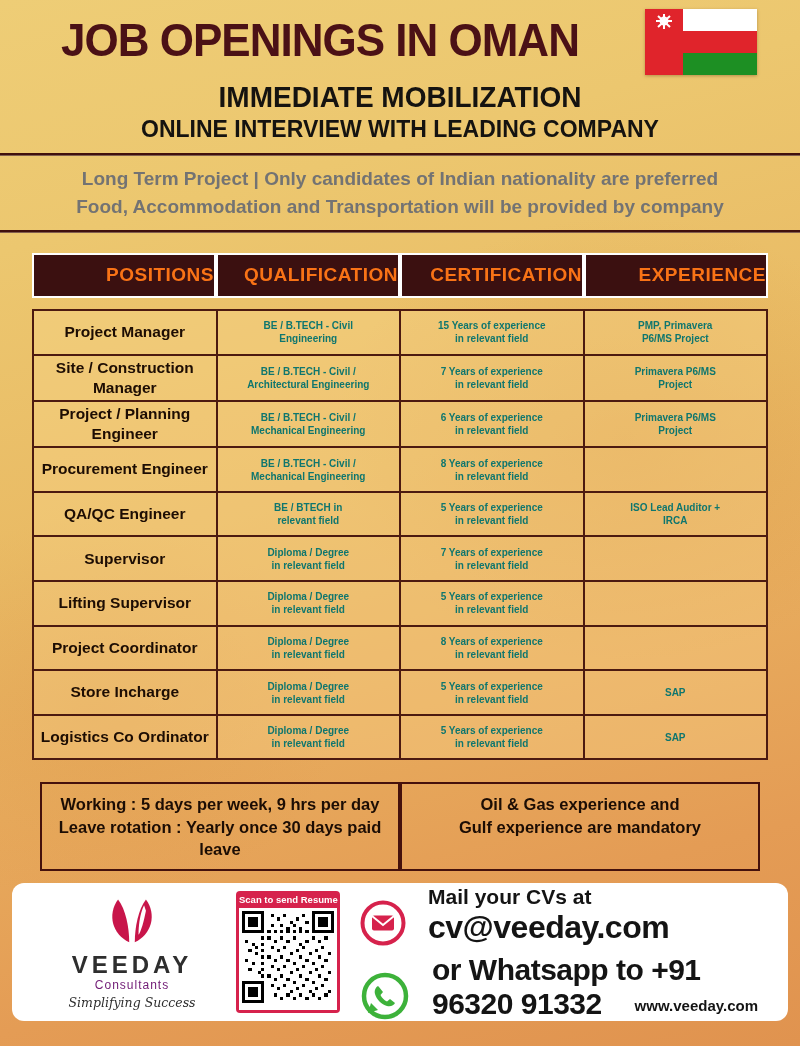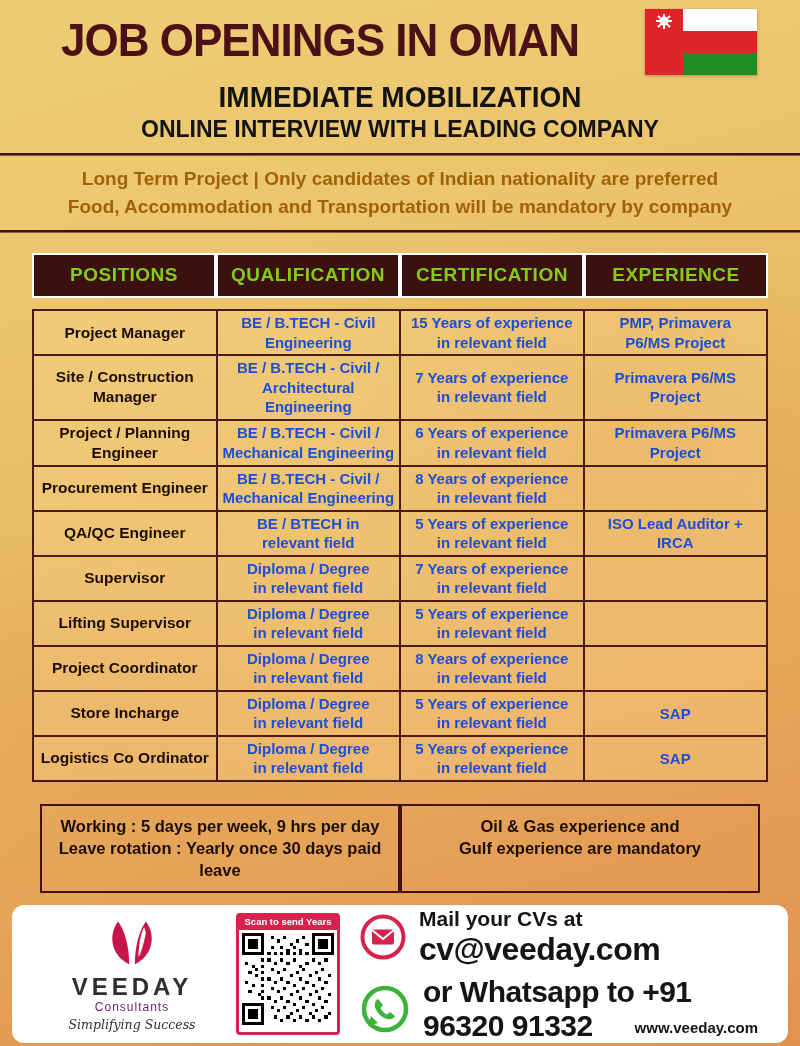--- a/index.html
+++ b/index.html
@@ -25,38 +25,38 @@
   }
   .flag { position:absolute; right:43px; top:9px; width:112px; height:66px; box-shadow:0 1px 3px rgba(80,40,0,.35); }
 
   .subtitle1 { text-align:center; font-size:28px; font-weight:700; color:#151310; margin-top:4px; letter-spacing:0; transform:scaleY(1.05); }
   .subtitle2 { text-align:center; font-size:23px; font-weight:700; color:#151310; margin-top:2px; transform:scaleY(1.05); }
 
   .divider { height:3px; background:#40100d; border-bottom:1px solid rgba(255,240,200,.35); }
   .div-top { margin-top:10px; }
 
   .info-strip { padding:9px 20px 10px; text-align:center; }
-  .info-line { font-size:19px; font-weight:700; color:#a16207; line-height:1.45; }
+  .info-line { font-size:19px; font-weight:700; color:#737373; line-height:1.45; }
 
   
   .thead {
     margin:20px 32px 0; display:flex; gap:4px;
     background:#fff; border:2px solid #fff;
   }
   .th {
-    flex:1; background:#3b1010; color:#84cc16; text-align:center;
+    flex:1; background:#3b1010; color:#f97316; text-align:right;
     font-size:19px; font-weight:700; padding:9px 0 10px; letter-spacing:.5px;
   }
 
   
   table.jobs { margin:11px 32px 0; width:736px; border-collapse:collapse; table-layout:fixed; }
   table.jobs td {
     border:2px solid #4c1a10; background:rgba(252,219,147,.33);
     text-align:center; vertical-align:middle;
-    font-weight:700; font-size:15px; color:#1d4ed8;
+    font-weight:700; font-size:10px; color:#0f766e;
     white-space:pre-line; height:44.6px; line-height:1.3; padding:2px 4px;
   }
   table.jobs td.pos { font-size:15.5px; color:#1d0d03; }
 
   
   .notes { margin:22px 40px 0; display:flex; justify-content:space-between; }
   .note-box {
     border:2.5px solid #45110c; padding:9px 12px; text-align:center;
     font-weight:700; font-size:16.5px; color:#1c0d04; white-space:pre-line; line-height:1.35;
     flex:1;
@@ -70,21 +70,21 @@
   .logo-block { width:196px; text-align:center; }
   .logo-name { font-size:24px; font-weight:700; color:#2e2e2e; letter-spacing:4px; margin-top:1px; }
   .logo-sub { font-size:12px; color:#701a75; letter-spacing:1px; margin-top:-1px; }
   .logo-tagline { font-family:"DejaVu Serif", serif; font-style:italic; font-size:12.5px; color:#2e2e2e; margin-top:3px; }
 
   .qr-block { width:104px; background:#d6224c; border-radius:4px; padding:0 3px 3px; margin-left:6px; }
   .qr-label { font-size:9.5px; font-weight:700; color:#fff; text-align:center; padding:3px 0 3px; white-space:nowrap; }
   .qr-white { background:#fff; padding:3px; }
 
   .contact-block { flex:1; padding-left:20px; padding-top:2px; }
-  .contact-row { display:flex; align-items:center; gap:13px; }
+  .contact-row { display:flex; align-items:flex-end; gap:22px; }
   .contact-row + .contact-row { margin-top:7px; }
   .c-icon { flex:0 0 auto; }
   .mail-prefix { font-size:21px; font-weight:700; color:#141414; }
   .mail-value  { font-size:32px; font-weight:700; color:#141414; letter-spacing:-.5px; }
   .wa-text { font-size:30px; font-weight:700; color:#141414; letter-spacing:-.5px; }
   .website { position:absolute; right:30px; bottom:7px; font-size:15px; font-weight:700; color:#141414; }
 </style>
 </head>
 <body>
 
@@ -104,21 +104,21 @@
         <circle cx="19" cy="12" r="3.5"></circle>
       </g>
     </svg>
   </div>
   <div class="subtitle1">IMMEDIATE MOBILIZATION</div>
   <div class="subtitle2">ONLINE INTERVIEW WITH LEADING COMPANY</div>
 
   <div class="divider div-top"></div>
   <div class="info-strip">
     <div class="info-line">Long Term Project | Only candidates of Indian nationality are preferred</div>
-    <div class="info-line">Food, Accommodation and Transportation will be mandatory by company</div>
+    <div class="info-line">Food, Accommodation and Transportation will be provided by company</div>
   </div>
   <div class="divider"></div>
 
   <div class="thead">
     <div class="th">POSITIONS</div>
     <div class="th">QUALIFICATION</div>
     <div class="th">CERTIFICATION</div>
     <div class="th">EXPERIENCE</div>
   </div>
 
@@ -227,21 +227,21 @@
         <path d="M32 52 C14 44 8 22 20 6 C28 16 32 36 32 52 Z" fill="#c8154a"></path>
         <path d="M38 52 C56 44 62 22 50 6 C42 16 38 36 38 52 Z" fill="#c8154a"></path>
         <path d="M48 12 C44 20 42 32 42 44 C45 40 48 28 50 18 Z" fill="#ffffff"></path>
       </svg>
       <div class="logo-name">VEEDAY</div>
       <div class="logo-sub">Consultants</div>
       <div class="logo-tagline">Simplifying Success</div>
     </div>
 
     <div class="qr-block">
-      <div class="qr-label">Scan to send Years</div>
+      <div class="qr-label">Scan to send Resume</div>
       <div class="qr-white">
         <svg width="92" height="92" viewBox="0 0 29 29" shape-rendering="crispEdges">
           <rect width="29" height="29" fill="#fff"></rect>
           <g fill="#000">
             <path d="M0 0h7v7h-7z M22 0h7v7h-7z M0 22h7v7h-7z"></path>
             <rect x="1" y="1" width="5" height="5" fill="#fff"></rect>
               <rect x="2" y="2" width="3" height="3"></rect>
             <rect x="23" y="1" width="5" height="5" fill="#fff"></rect>
               <rect x="24" y="2" width="3" height="3"></rect>
             <rect x="1" y="23" width="5" height="5" fill="#fff"></rect>

